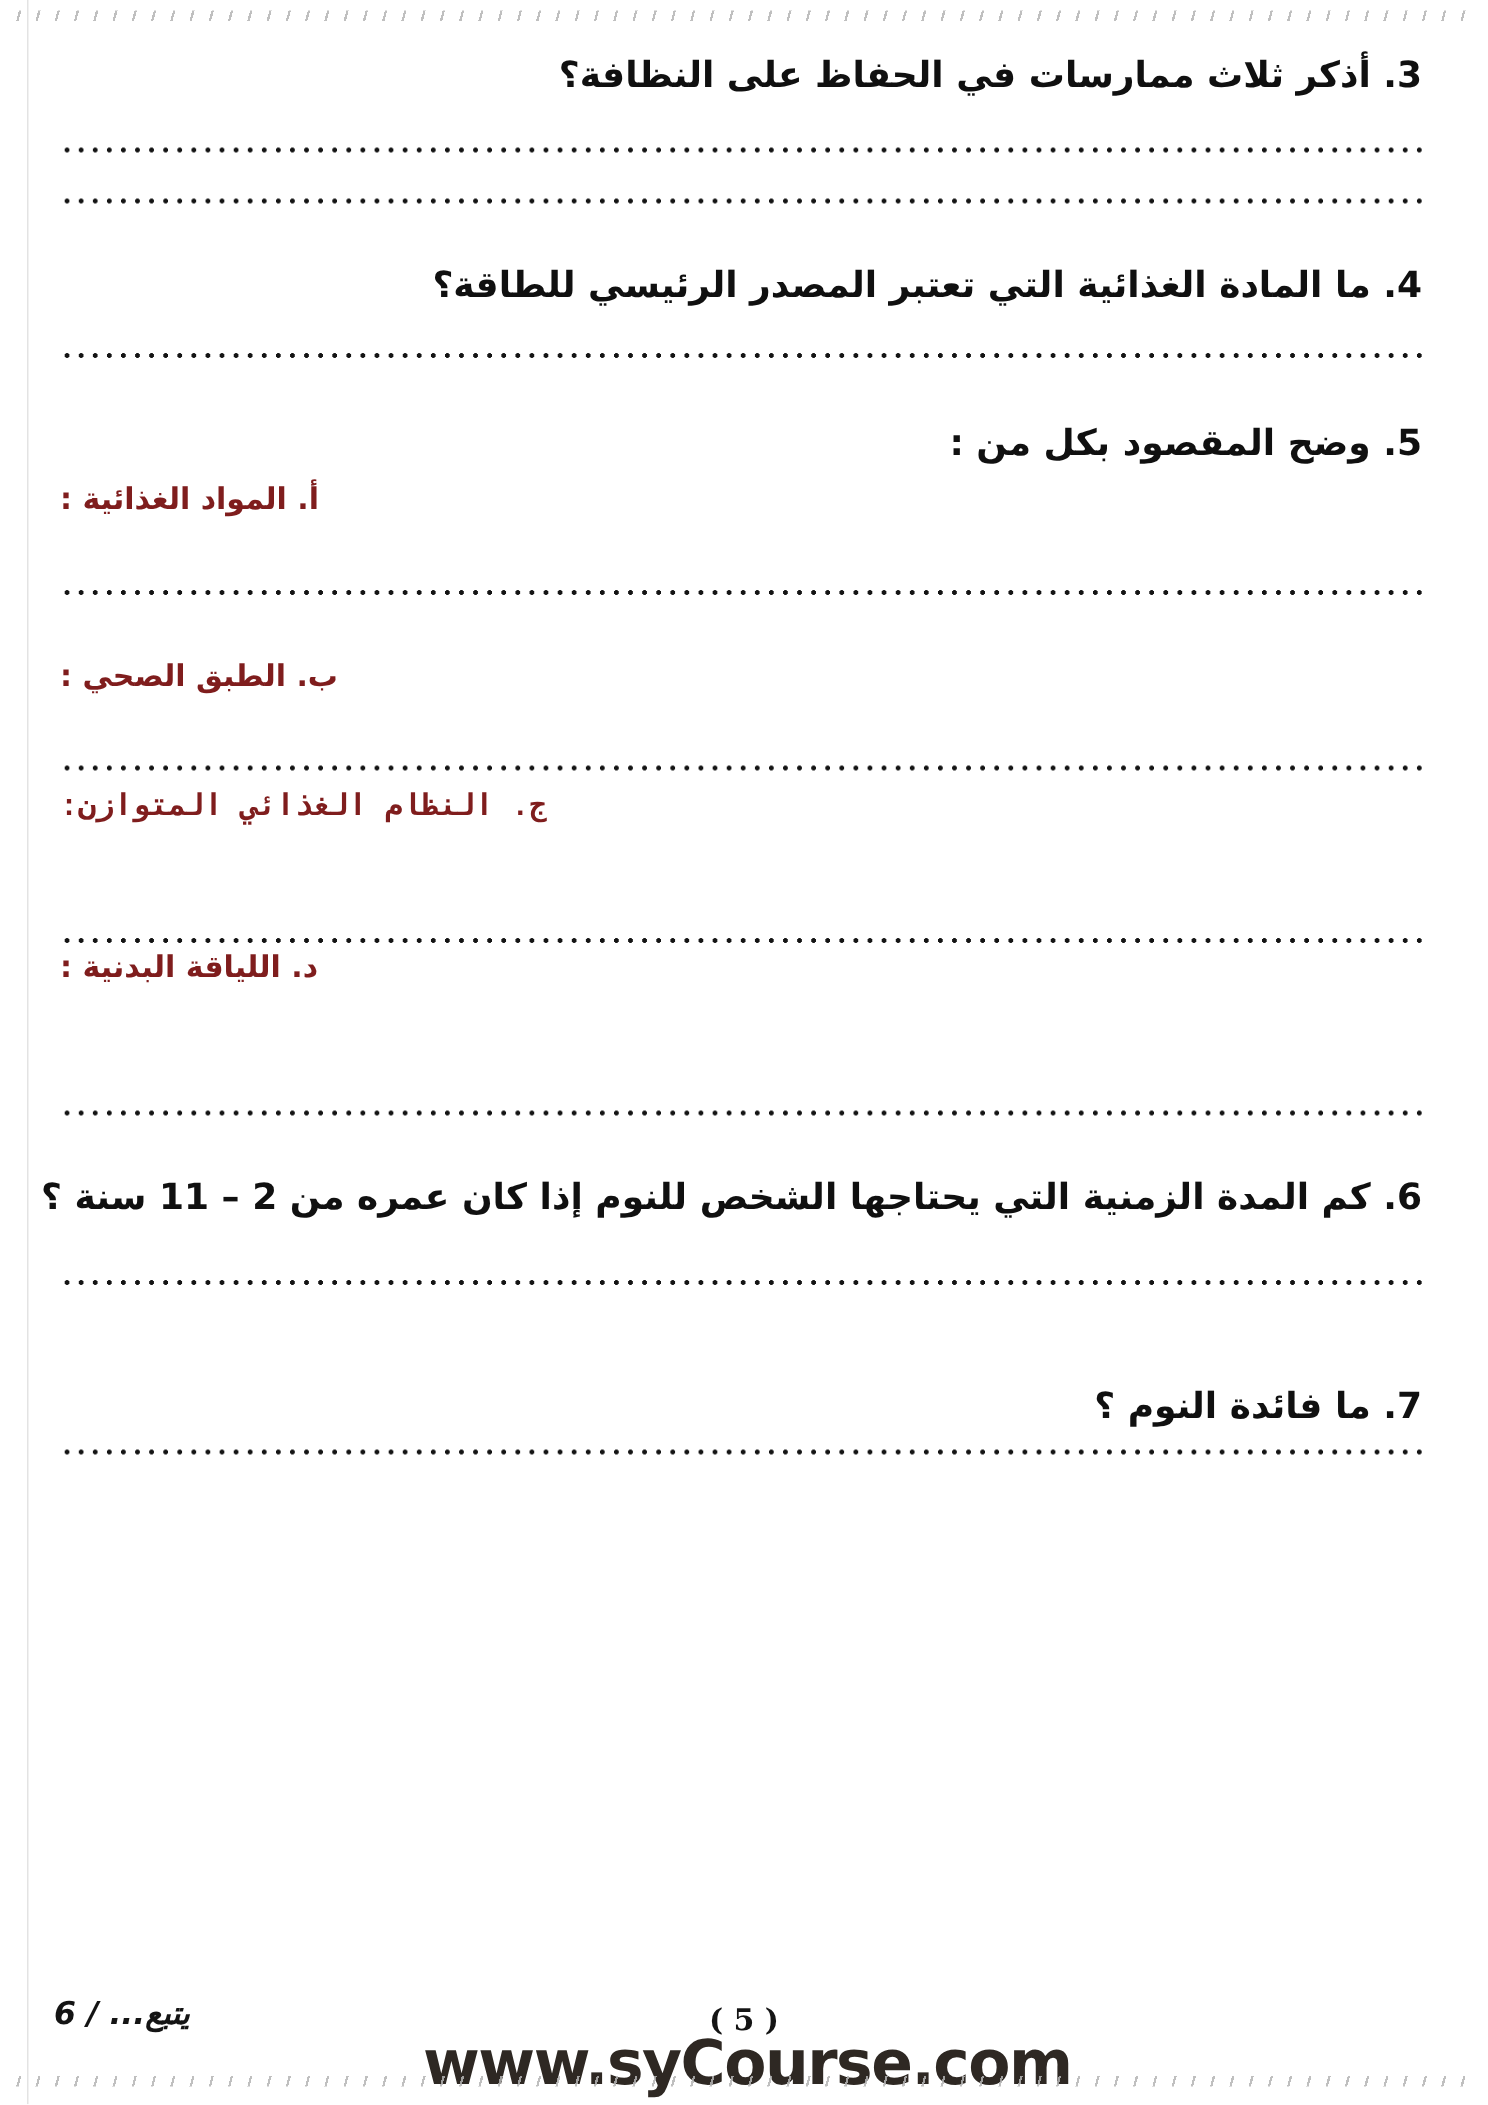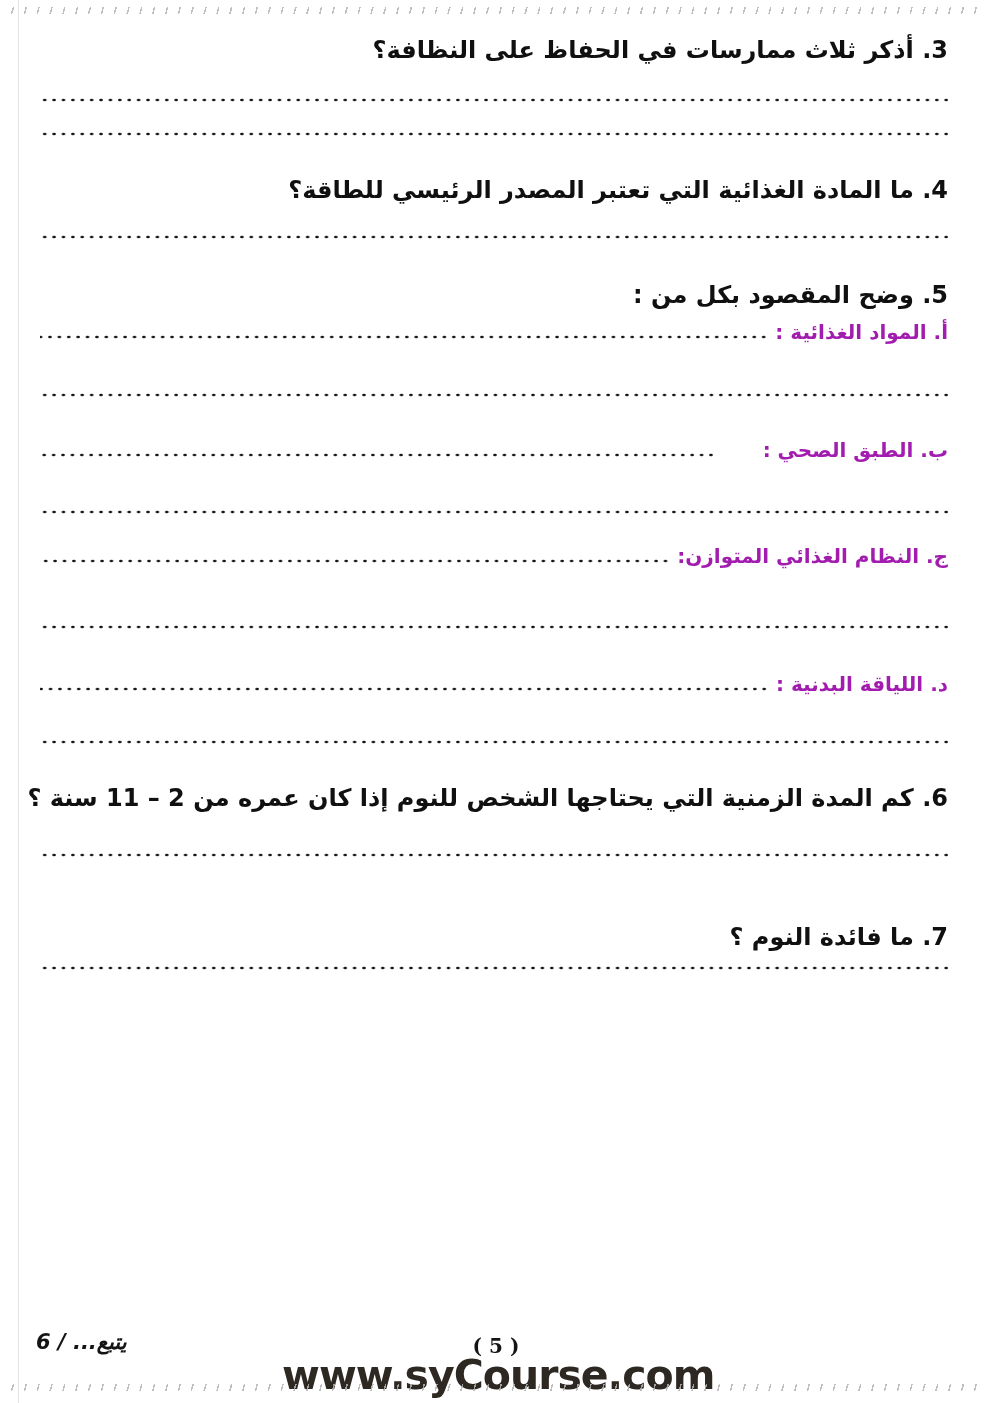--- a/index.html
+++ b/index.html
@@ -38,21 +38,21 @@
     background-image:radial-gradient(circle,#141414 1.45px,transparent 1.6px);
     background-size:9.4px 6px;
     background-position:0 50%;
     background-repeat:repeat-x;
   }
   
   .sub-row{
     position:absolute;right:44px;left:40px;
     direction:rtl;
     display:flex;align-items:flex-end;
-    font-size:20px;font-weight:bold;color:#a21caf;
+    font-size:20px;font-weight:bold;color:#7f1d1d;flex-direction:column;
   }
   .sub-row .sub-label{white-space:nowrap;}
   .sub-row .leader{
     flex:1;height:6px;margin-bottom:4px;margin-right:7px;
     background-image:radial-gradient(circle,#141414 1.45px,transparent 1.6px);
     background-size:9.4px 6px;
     background-position:100% 50%;
     background-repeat:repeat-x;
   }
   
@@ -98,27 +98,27 @@
     <span class="leader"></span>
   </div>
   <div class="dots" style="top:392px;"></div>
 
   <div class="sub-row" style="top:438px;gap:40px;">
     <span class="sub-label">ب. الطبق الصحي :</span>
     <span class="leader"></span>
   </div>
   <div class="dots" style="top:509px;"></div>
 
-  <div class="sub-row" style="top:544px;">
+  <div class="sub-row" style="top:524px;font-family:Liberation Mono, monospace;">
     <span class="sub-label">ج. النظام الغذائي المتوازن:</span>
     <span class="leader"></span>
   </div>
   <div class="dots" style="top:624px;"></div>
 
-  <div class="sub-row" style="top:672px;align-items:flex-end;">
+  <div class="sub-row" style="top:632px;align-items:flex-end;">
     <span class="sub-label">د. اللياقة البدنية :</span>
     <span class="leader"></span>
   </div>
   <div class="dots" style="top:739px;"></div>
 
   <div class="q" style="top:784px;">6. كم المدة الزمنية التي يحتاجها الشخص للنوم إذا كان عمره من 2 – 11 سنة ؟</div>
   <div class="dots" style="top:852px;"></div>
 
   <div class="q" style="top:899px;margin-top:24px;">7. ما فائدة النوم ؟</div>
   <div class="dots" style="top:965px;"></div>

